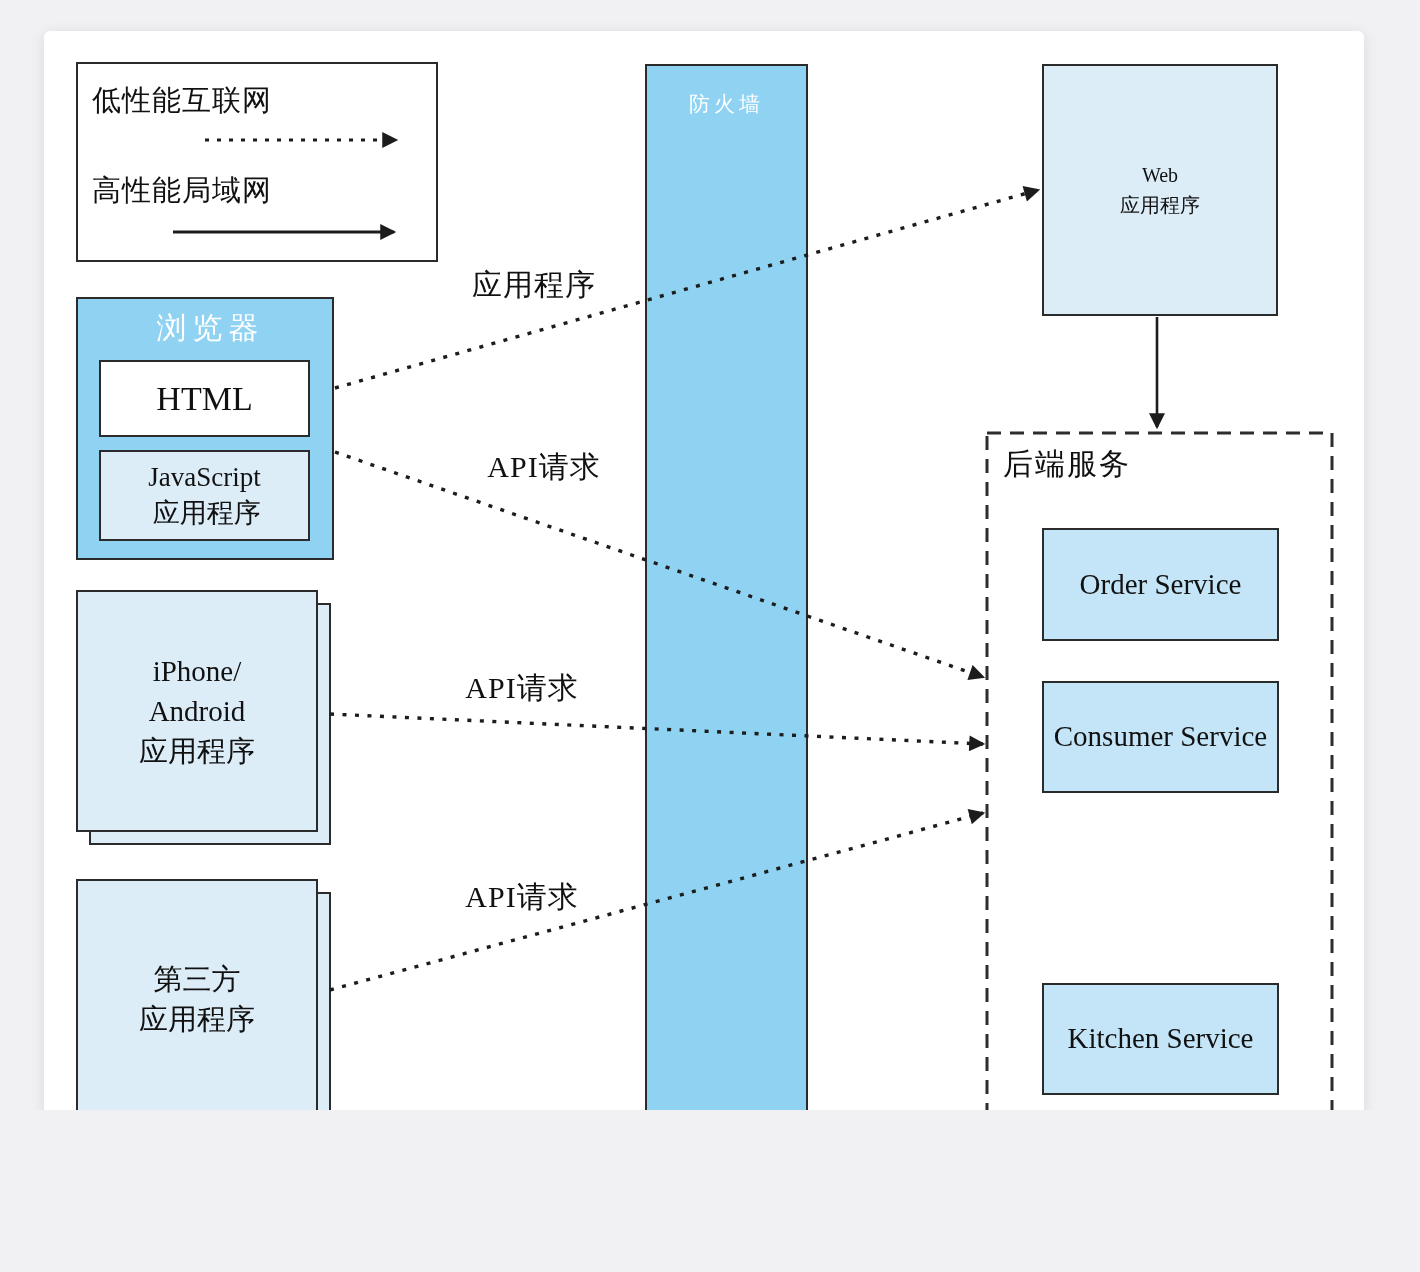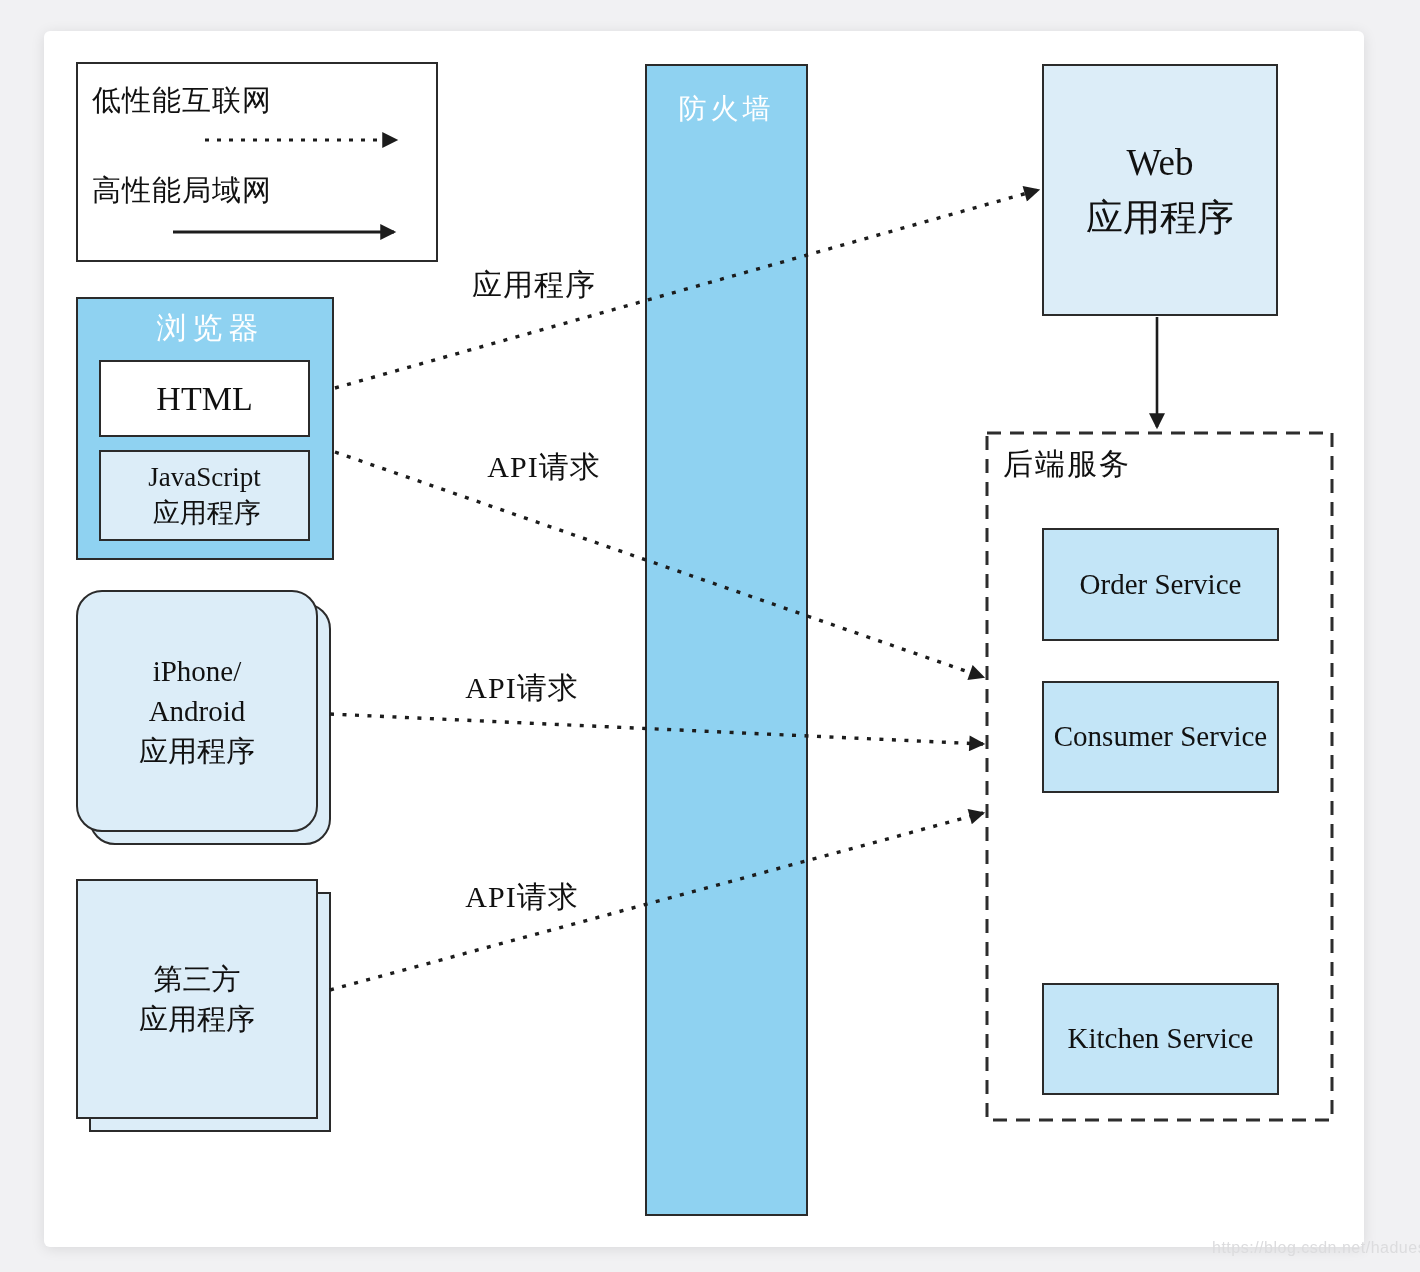--- a/index.html
+++ b/index.html
@@ -3,21 +3,21 @@
 <meta charset="utf-8">
 <style>
   :root{
     --page-bg:#f1f1f3; --card-bg:#ffffff; --firewall-blue:#8fd2f1; --browser-blue:#8fd2f1;
     --light-blue:#dcedf8; --service-blue:#c3e5f7; --border-dark:#2b2b2b; --line-black:#1c1c1c;
     --watermark-gray:#dcdcde; --text-dark:#111111;
   }
   *{margin:0;padding:0;box-sizing:border-box;}
   html,body{width:1420px;height:1272px;}
   body{background:var(--page-bg);font-family:"Liberation Serif","DejaVu Serif",serif;color:var(--text-dark);}
-  #page{position:relative;width:1420px;height:1272px;overflow:hidden;}
+  #page{position:relative;width:1420px;height:1110px;overflow:hidden;}
   .card{position:absolute;left:44px;top:31px;width:1320px;height:1216px;background:var(--card-bg);
         border-radius:6px;box-shadow:0 2px 14px rgba(0,0,0,0.10);}
   .abs{position:absolute;}
   .multiline{white-space:pre-line;}
   .cjk{font-family:"Liberation Serif","DejaVu Serif",serif;}
   .sans{font-family:"Liberation Sans","DejaVu Sans",sans-serif;}
 
   
   .legend-box{left:32px;top:31px;width:362px;height:200px;border:2.5px solid var(--border-dark);background:#fff;}
   .legend-label{left:14px;font-size:29px;letter-spacing:1px;}
@@ -31,31 +31,31 @@
             display:flex;align-items:center;justify-content:center;font-size:34px;}
   .js-box{left:21px;top:151px;width:211px;height:91px;background:var(--light-blue);border:2.5px solid var(--border-dark);
           display:flex;align-items:center;justify-content:center;text-align:right;font-size:27px;line-height:1.3;}
 
   
   .stack{width:256px;height:256px;}
   .stack .shadow-box{left:13px;top:13px;width:242px;background:var(--light-blue);border:2.5px solid var(--border-dark);}
   .stack .front-box{left:0;top:0;width:242px;background:var(--light-blue);border:2.5px solid var(--border-dark);
           display:flex;align-items:center;justify-content:center;text-align:center;font-size:29px;line-height:1.38;}
   .mobile-stack{left:32px;top:559px;}
-  .mobile-stack .shadow-box,.mobile-stack .front-box{height:242px;border-radius:26px;}
+  .mobile-stack .shadow-box,.mobile-stack .front-box{height:242px;}
   .third-stack{left:32px;top:848px;}
   .third-stack .shadow-box,.third-stack .front-box{height:240px;}
 
   
   .firewall-bar{left:601px;top:33px;width:163px;height:1152px;background:var(--firewall-blue);border:2.5px solid var(--border-dark);}
-  .firewall-label{left:0;right:0;top:24px;text-align:center;color:#fff;font-size:28px;letter-spacing:4px;font-weight:500;}
+  .firewall-label{left:0;right:0;top:24px;text-align:center;color:#fff;font-size:21px;letter-spacing:4px;font-weight:500;}
 
   
   .web-box{left:998px;top:33px;width:236px;height:252px;background:var(--light-blue);border:2.5px solid var(--border-dark);
-           display:flex;align-items:center;justify-content:center;text-align:center;font-size:37px;line-height:1.5;}
+           display:flex;align-items:center;justify-content:center;text-align:center;font-size:20px;line-height:1.5;}
 
   
   .backend-title{left:959px;top:413px;font-size:30px;letter-spacing:2px;}
   .service-box{left:998px;width:237px;background:var(--service-blue);border:2px solid var(--border-dark);
                display:flex;align-items:center;justify-content:center;text-align:center;font-size:29px;line-height:1.35;}
   .svc-0{top:497px;height:113px;text-align:right;}
   .svc-1{top:650px;height:112px;}
   .svc-2{top:802px;height:110px;}
   .svc-3{top:952px;height:112px;}
 

